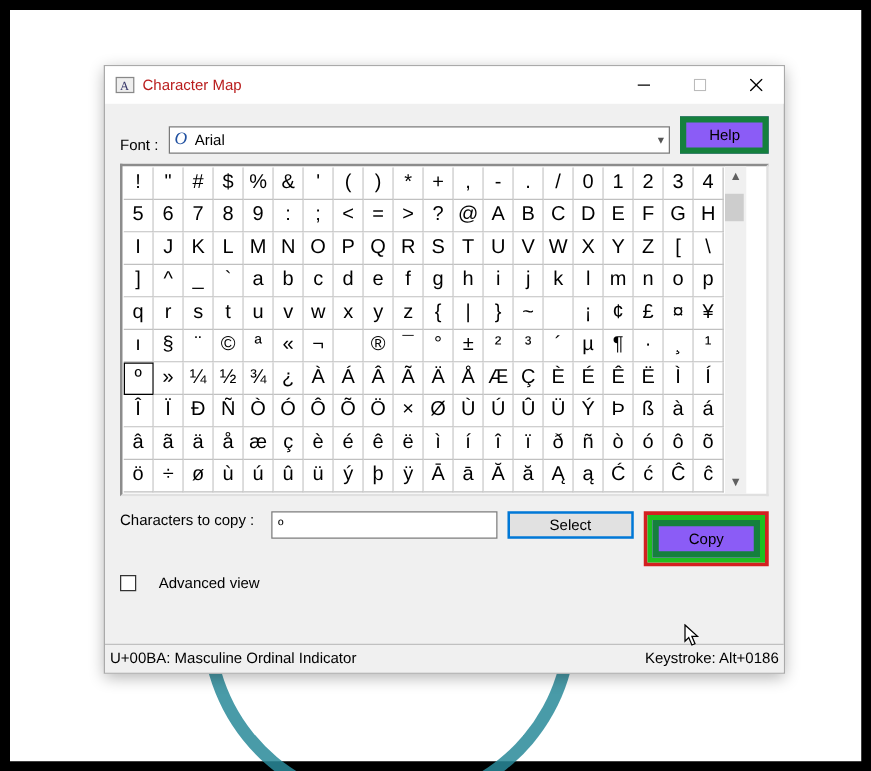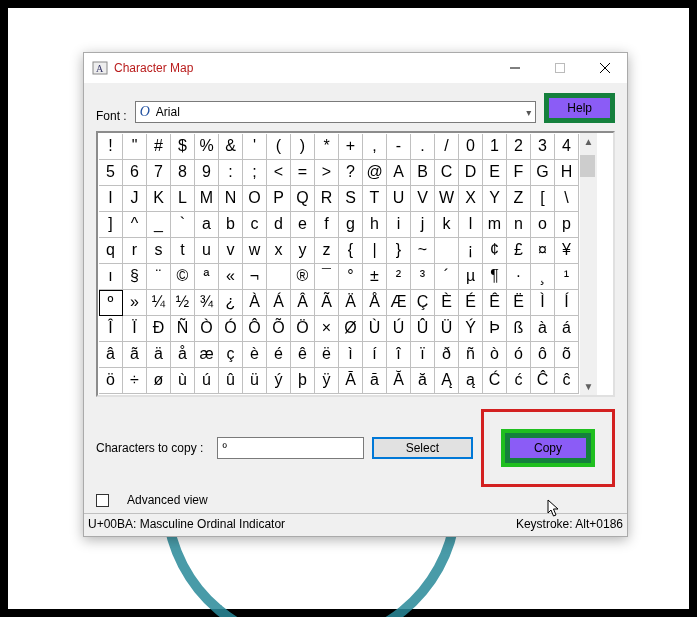--- a/index.html
+++ b/index.html
@@ -136,21 +136,21 @@
   }
   .scroll-arrow { color: #606060; font-size: 10px; }
   .scroll-thumb {
     width: 15px; height: 22px;
     background: #cdcdcd;
     position: absolute;
   }
   .scroll-rel { position: relative; flex:1; width: 100%; }
   .copy-row {
     display: flex;
-    align-items: center;
+    align-items: flex-start;
     gap: 8px;
     margin-top: 12px;
     padding-left: 0px;
   }
   .copy-row .lbl { margin-right: 6px; }
   .copybox {
     flex: 1;
     background: #fff;
     border: 1px solid #7a7a7a;
     height: 22px;
@@ -160,21 +160,21 @@
     font-family: Arial;
     max-width: 200px;
   }
   .btn.select-btn {
     border: 2px solid #0078d7;
     background: #e1e1e1;
     padding: 2px 32px;
   }
   .copy-hl-outer {
     border: 3px solid #d32020;
-    padding: 17px;
+    padding: 0;
     display: inline-block;
   }
   .copy-hl-inner {
     border: 4px solid #1fbf1f;
     display: inline-block;
   }
   .copy-hl-inner .btn {
     padding: 3px 24px;
     margin: 0;
   }
@@ -189,20 +189,21 @@
     width: 13px; height: 13px; border: 1px solid #333; background:#fff;
   }
   .status {
     border-top: 1px solid #c0c0c0;
     display: flex;
     justify-content: space-between;
     padding: 3px 4px 5px 4px;
     font-size: 12px;
     color: #000;
     background: #f0f0f0;
+    margin-top: 36px;
   }
   .cursor {
     position: absolute;
     width: 14px; height: 20px;
     pointer-events: none;
   }
 </style>
 </head>
 <body>
 

